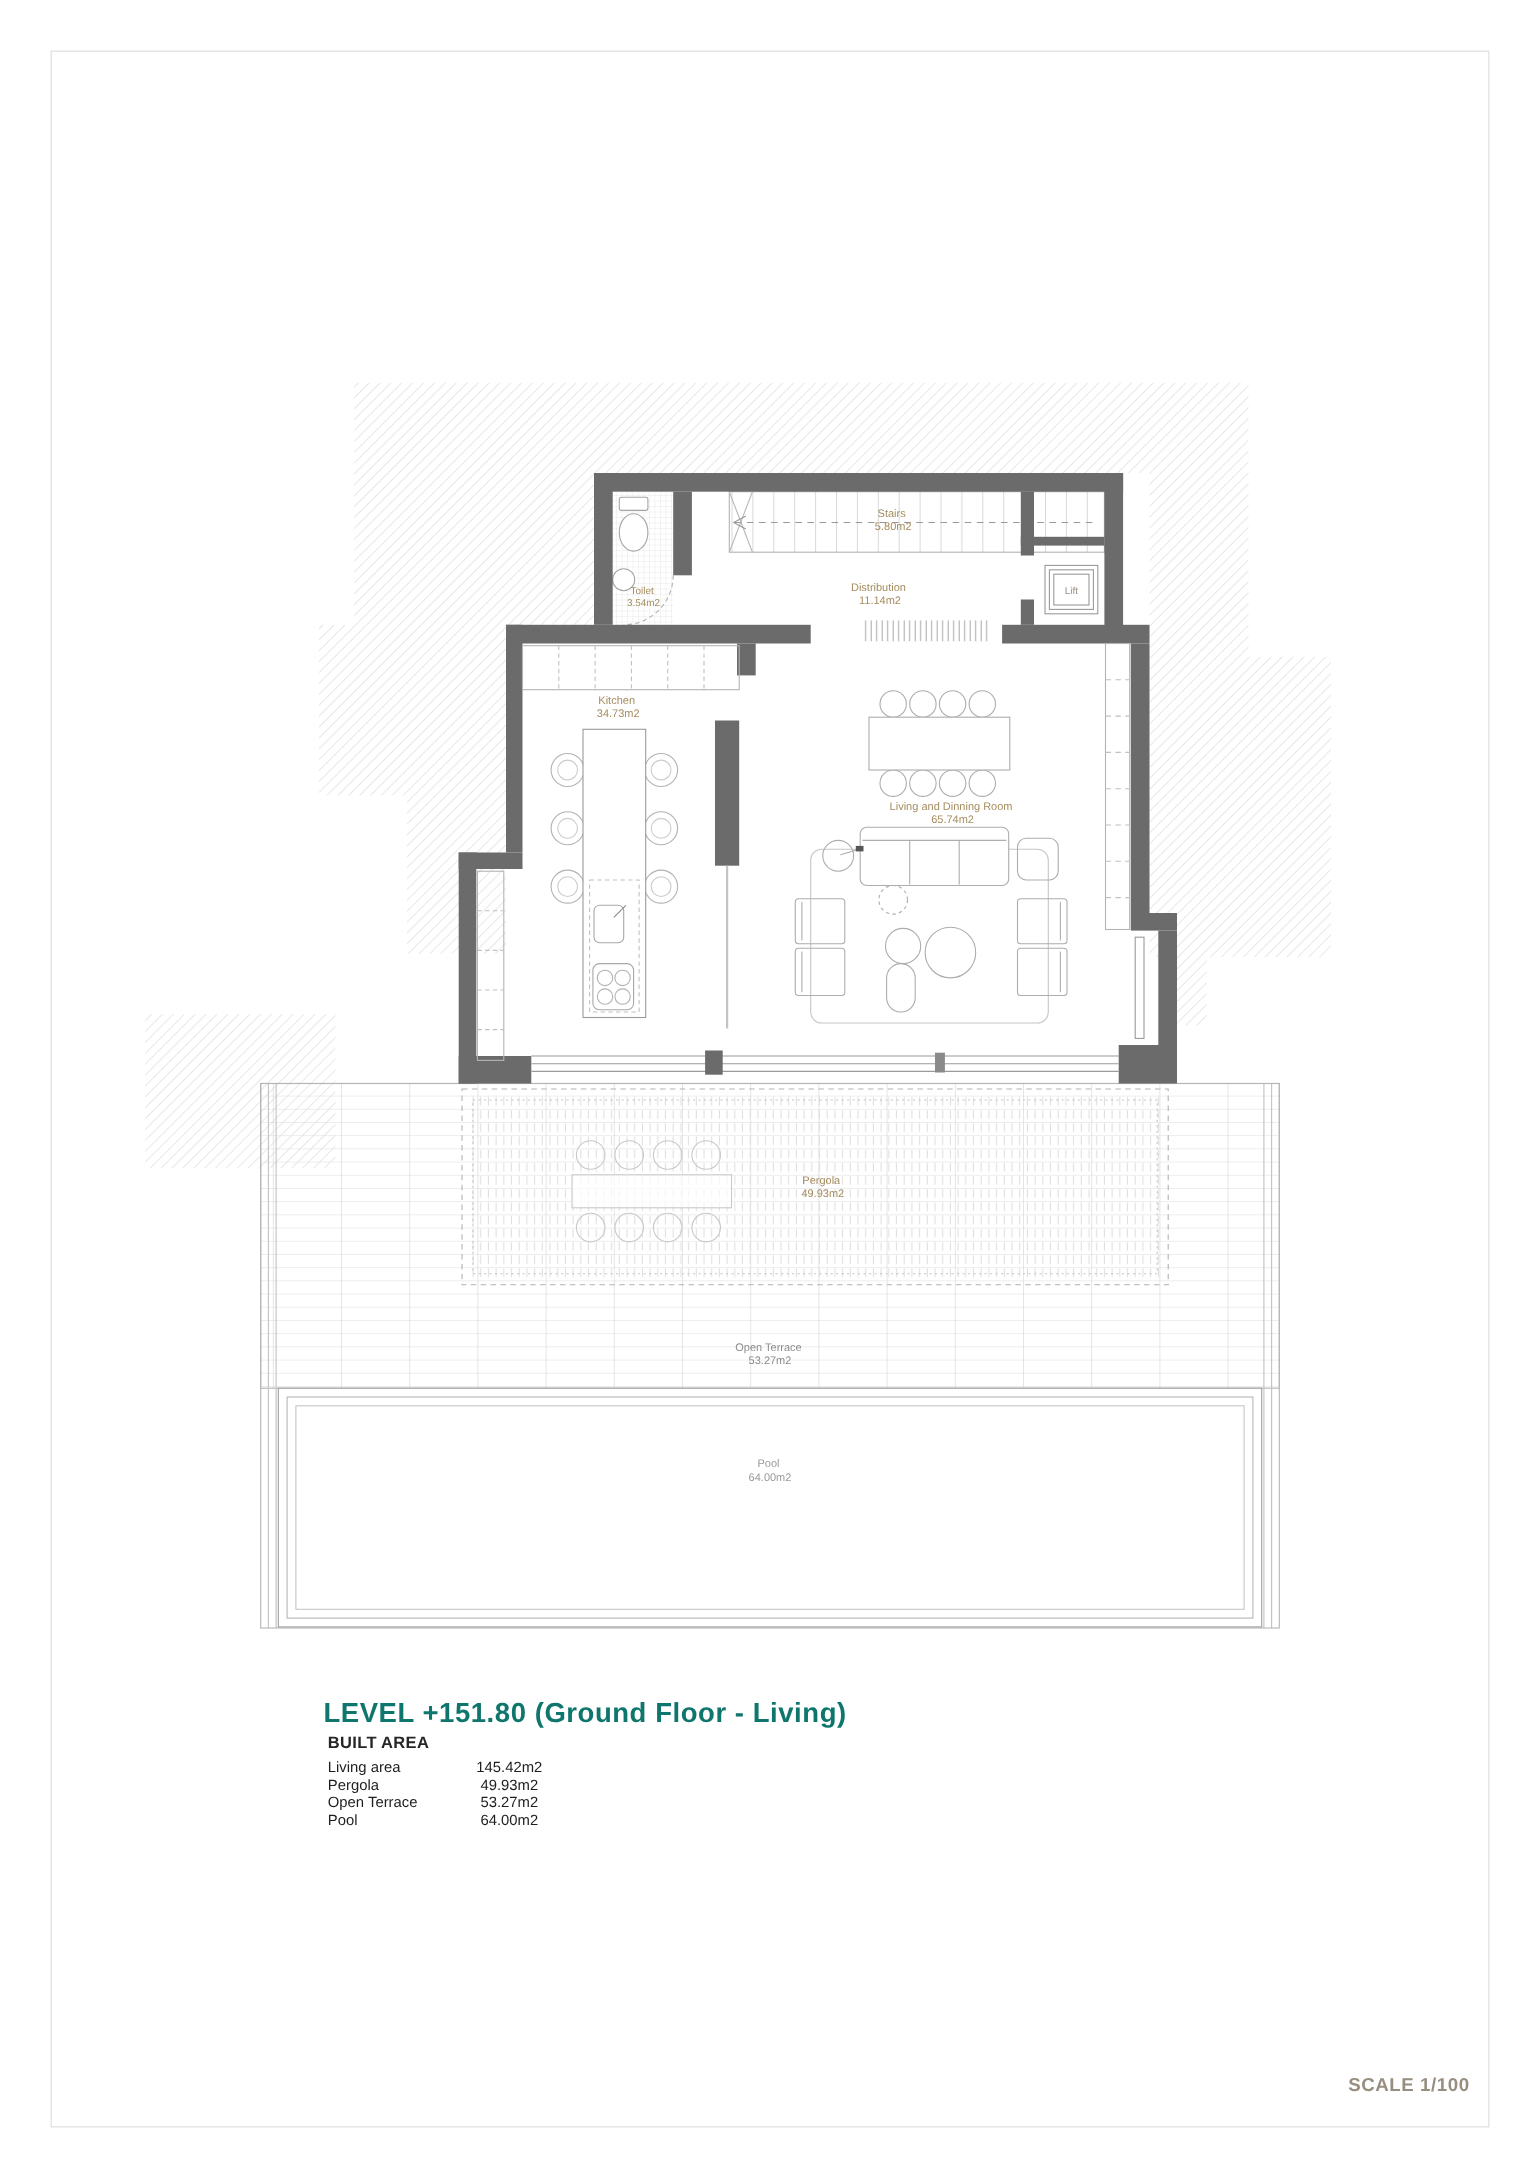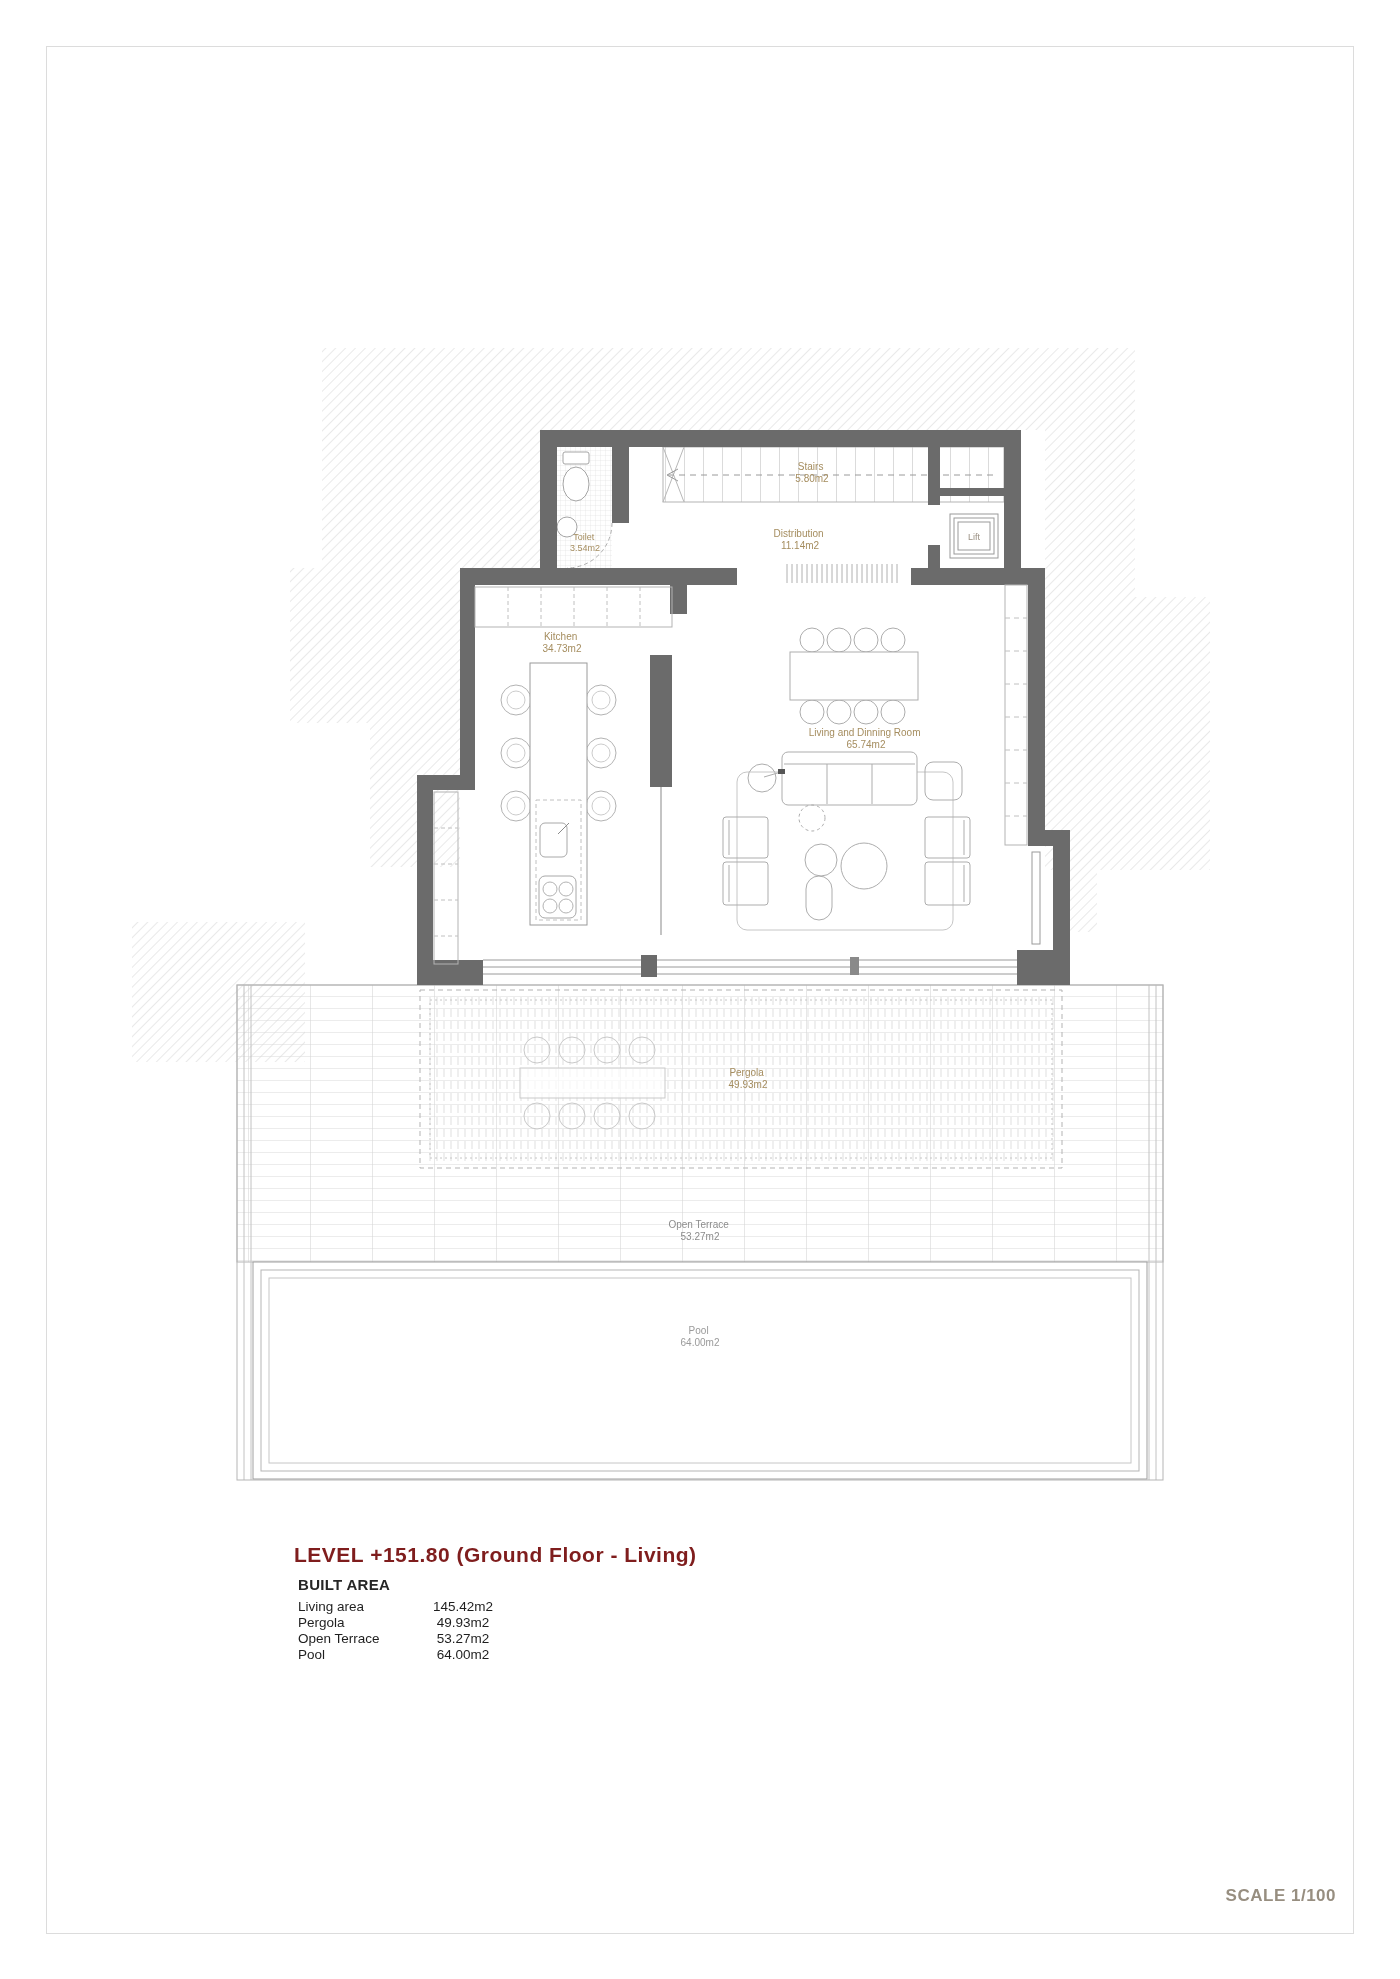--- a/index.html
+++ b/index.html
@@ -2,21 +2,21 @@
 <html><head>
 <meta charset="utf-8">
 <style>
   html,body{margin:0;padding:0;background:#ffffff;}
   .sheet{position:relative;width:1400px;height:1979px;background:#ffffff;overflow:hidden;
          font-family:"Liberation Sans",sans-serif;}
   .frame{position:absolute;left:46px;top:46px;width:1306px;height:1886px;
          border:1px solid #dcdcdc;}
   svg.plan{position:absolute;left:0;top:0;width:1400px;height:1979px;}
   .overlay{position:absolute;}
-  .title{left:294px;top:1543px;font-size:21px;font-weight:bold;color:#7f1d1d;letter-spacing:.5px;}
+  .title{left:294px;top:1543px;font-size:25px;font-weight:bold;color:#0f766e;letter-spacing:.5px;}
   .ba-head{left:298px;top:1576px;font-size:15px;font-weight:bold;color:#262626;letter-spacing:.3px;}
   .ba-table{left:298px;top:1599px;width:200px;font-size:13.5px;color:#1f1f1f;}
   .ba-row{display:flex;line-height:16px;}
   .ba-row .lbl{width:130px;}
   .ba-row .val{width:70px;text-align:center;}
   .scale{right:64px;top:1886px;font-size:17px;font-weight:bold;color:#978e80;letter-spacing:.5px;}
   text{font-family:"Liberation Sans",sans-serif;}
 </style>
 </head>
 <body>

